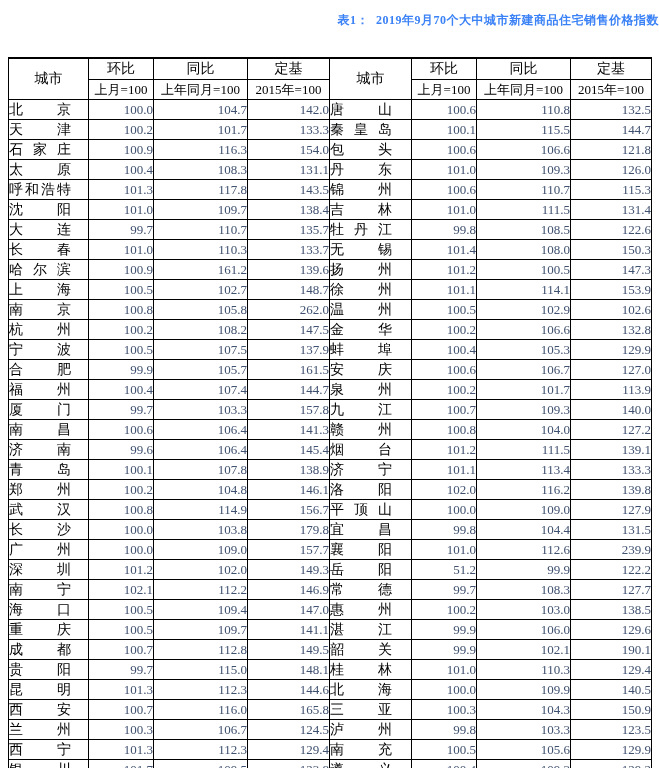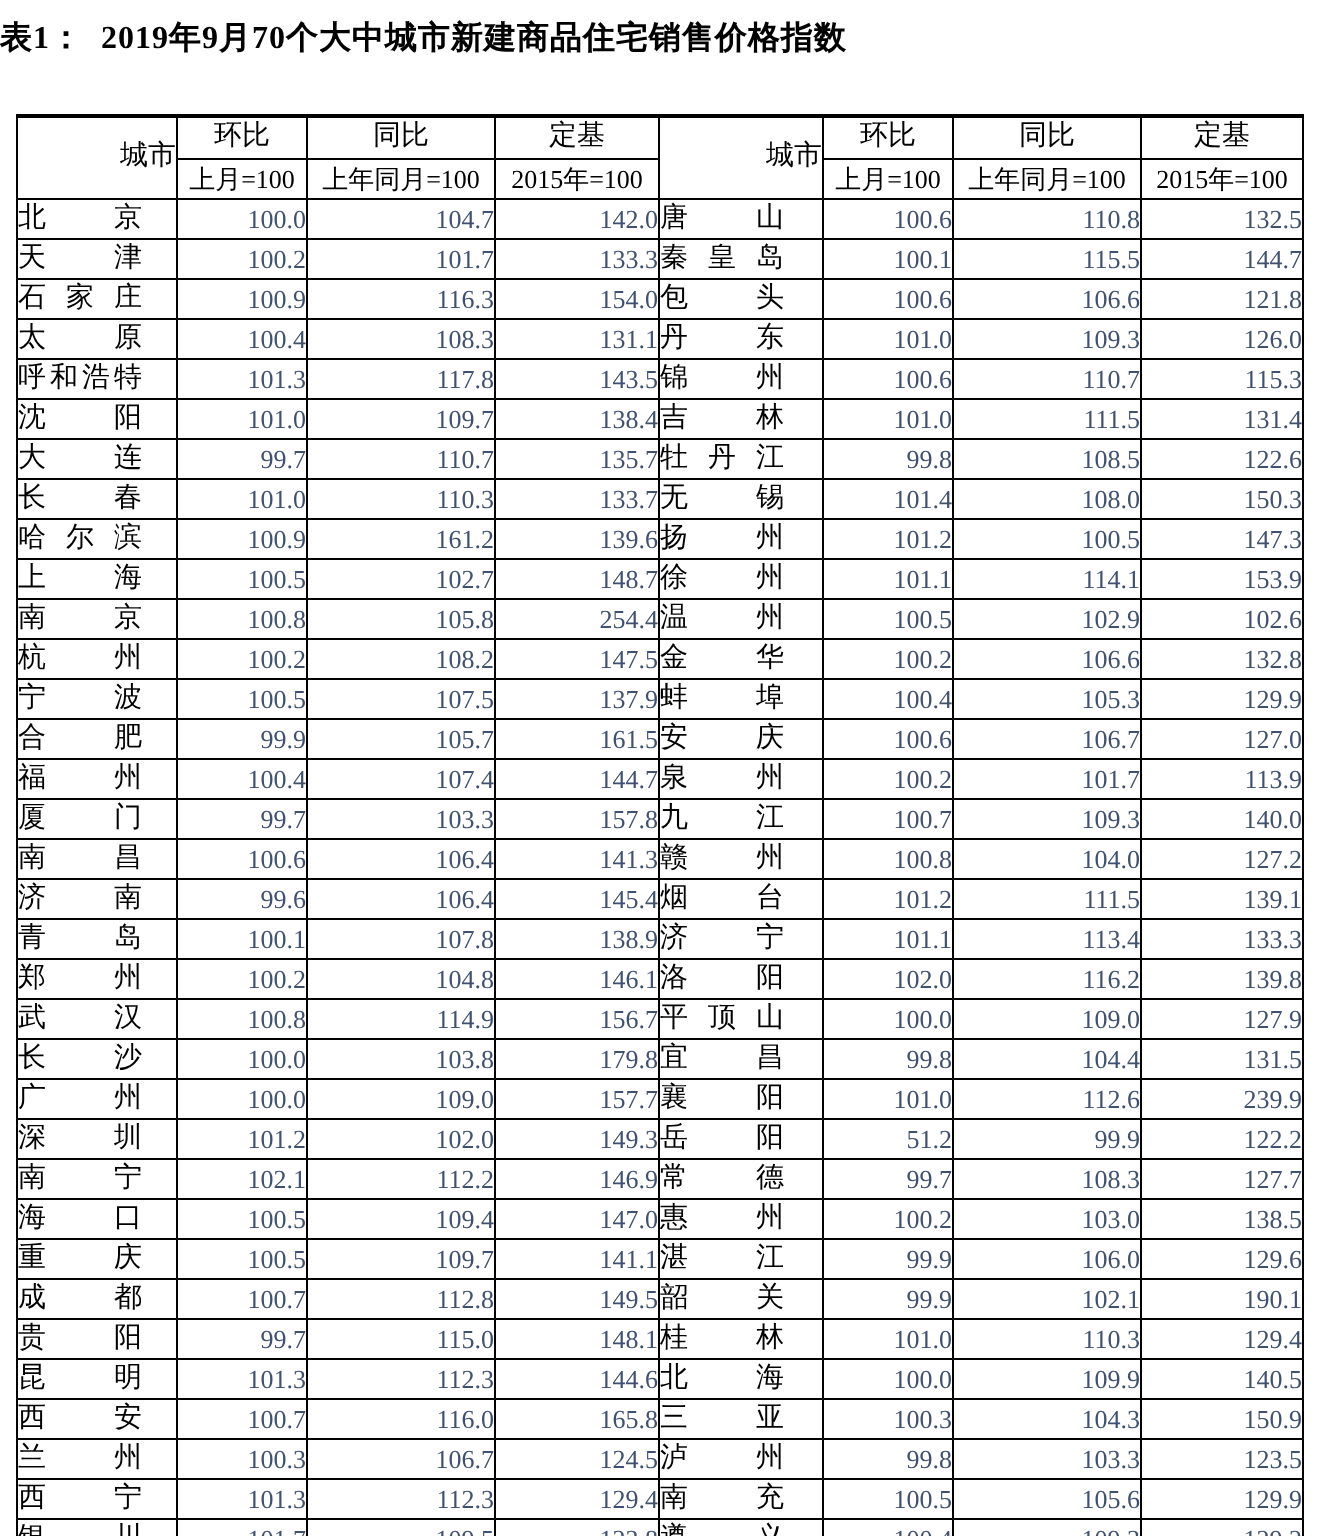--- a/index.html
+++ b/index.html
@@ -6,25 +6,25 @@
     margin: 0;
     padding: 0;
     width: 659px;
     height: 768px;
     background: #ffffff;
     overflow: hidden;
     font-family: "Liberation Serif", "DejaVu Serif", serif;
   }
   .page-title {
     margin: 9px 0 0 0;
-    text-align: left;
-    font-size: 16px;
+    text-align: right;
+    font-size: 12px;
     line-height: 22px;
     font-weight: bold;
-    color: #000000;
+    color: #3b82f6;
     letter-spacing: 0.5px;
     white-space: pre;
   }
   table.price-table {
     border-collapse: collapse;
     table-layout: fixed;
     width: 643px;
     margin: 26px 0 0 8px;
     border-left: 1px solid #000;
     border-right: 1px solid #000;
@@ -40,21 +40,21 @@
     white-space: nowrap;
   }
   thead th {
     font-weight: normal;
     color: #000;
     text-align: center;
     background: #fff;
   }
   thead tr.hdr-top th { height: 20px; font-size: 14px; line-height: 20px; }
   thead tr.hdr-sub th { height: 19px; font-size: 13px; line-height: 19px; margin-top: 44px; }
-  thead th.hdr-city { font-size: 14px; text-align: right; }
+  thead th.hdr-city { font-size: 14px; }
   tbody td { height: 19px; }
   td.city-cell {
     font-size: 14px;
     line-height: 19px;
     color: #000;
     text-align: left;
     padding-left: 11px;
   }
   td.city-cell .cityname {
     display: inline-block;
@@ -216,21 +216,21 @@
         <td class="city-cell"><span class="cityname">徐州</span></td>
         <td class="value-cell">101.1</td>
         <td class="value-cell">114.1</td>
         <td class="value-cell">153.9</td>
       </tr>
 
       <tr>
         <td class="city-cell"><span class="cityname">南京</span></td>
         <td class="value-cell">100.8</td>
         <td class="value-cell">105.8</td>
-        <td class="value-cell">254.4</td>
+        <td class="value-cell">262.0</td>
         <td class="city-cell"><span class="cityname">温州</span></td>
         <td class="value-cell">100.5</td>
         <td class="value-cell">102.9</td>
         <td class="value-cell">102.6</td>
       </tr>
 
       <tr>
         <td class="city-cell"><span class="cityname">杭州</span></td>
         <td class="value-cell">100.2</td>
         <td class="value-cell">108.2</td>

